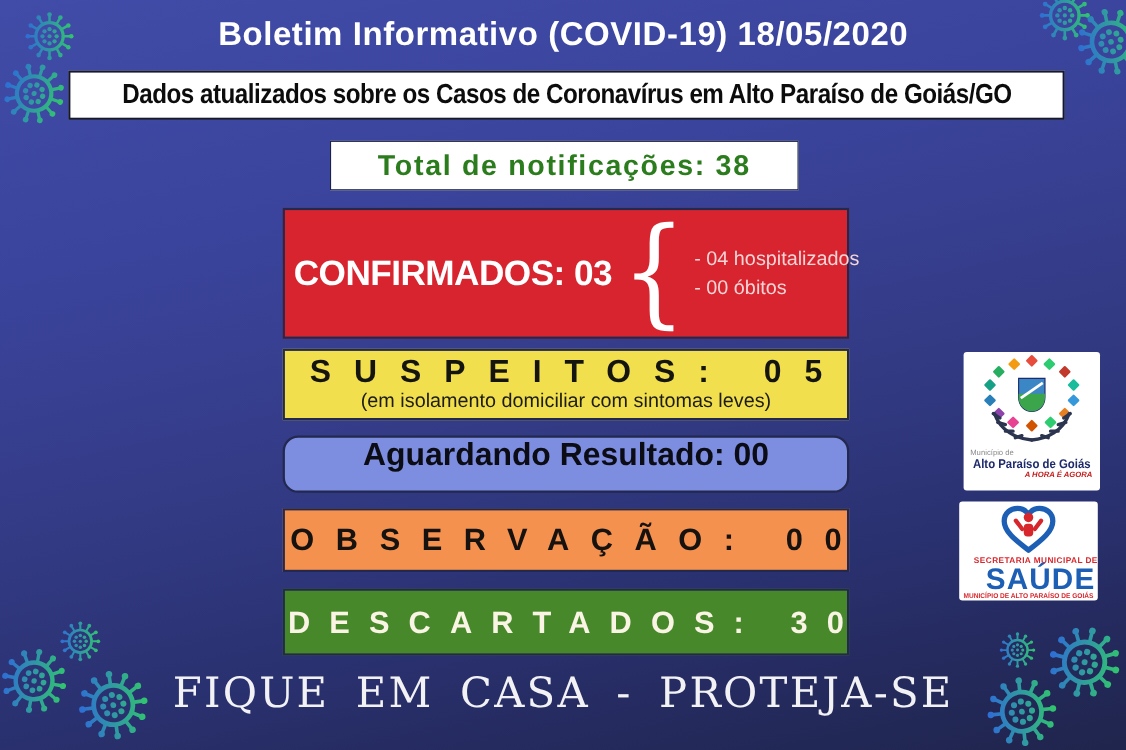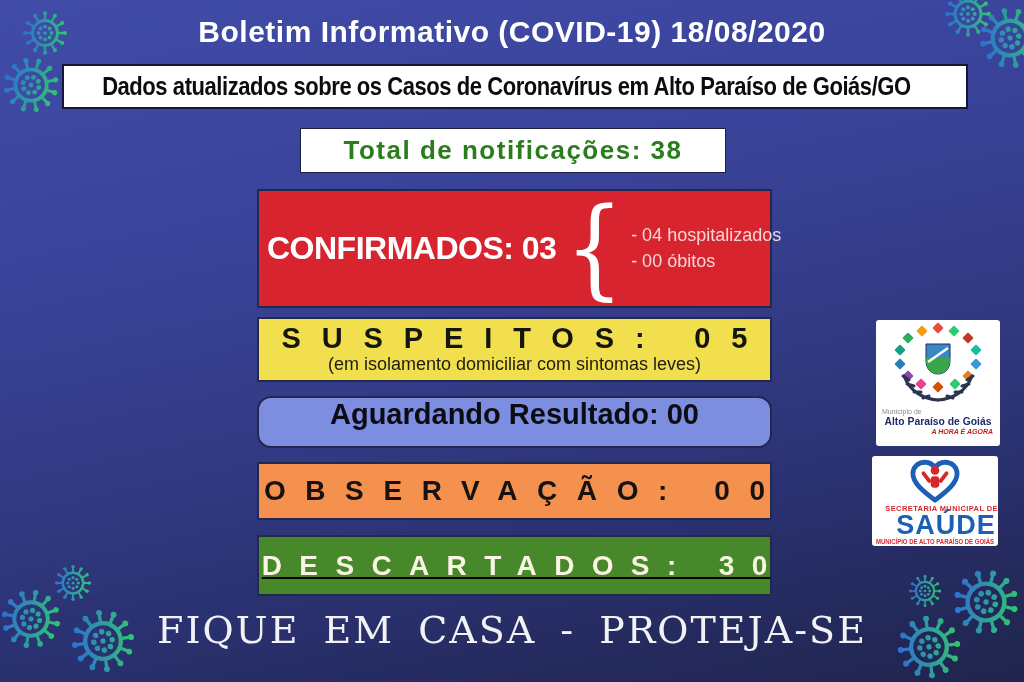--- a/index.html
+++ b/index.html
@@ -9,21 +9,21 @@
     font-family:"Liberation Sans","DejaVu Sans",sans-serif;
   }
   .virus{position:absolute;pointer-events:none;}
   .title{
     position:absolute;top:15px;left:0;width:100%;text-align:center;
     color:#ffffff;font-size:30px;font-weight:bold;letter-spacing:0.5px;
   }
   .subtitle-bar{
     position:absolute;left:62px;top:64px;width:906px;height:45px;box-sizing:border-box;
     background:#ffffff;border:2px solid #141834;
-    display:flex;align-items:center;justify-content:flex-end;overflow:hidden;
+    display:flex;align-items:center;justify-content:center;overflow:hidden;
   }
   .subtitle-text{
     display:inline-block;white-space:nowrap;color:#0c0c0c;font-weight:bold;
     font-size:25px;letter-spacing:-0.5px;transform:scaleX(0.88);transform-origin:center;
   }
   .total-bar{
     position:absolute;left:300px;top:128px;width:426px;height:45px;box-sizing:border-box;
     background:#ffffff;border:1px solid #1c2240;
     display:flex;align-items:center;justify-content:center;
   }
@@ -37,21 +37,21 @@
   }
   .conf-details{display:flex;flex-direction:column;justify-content:center;line-height:1.4;}
   .conf-detail{color:#f4d6d7;font-size:18px;white-space:nowrap;}
   .box-yellow{top:317px;height:65px;background:#f2df4e;display:flex;flex-direction:column;align-items:center;justify-content:center;overflow:hidden;}
   .yellow-label{color:#151510;font-weight:bold;font-size:29px;letter-spacing:0.72em;white-space:nowrap;margin-left:0.72em;line-height:1;}
   .yellow-note{color:#1c1c14;font-size:18px;white-space:nowrap;margin-top:1px;}
   .box-peri{top:396px;height:52px;background:#7d8de0;display:flex;align-items:flex-start;justify-content:center;border-radius:14px;}
   .peri-label{color:#0c0c14;font-weight:bold;font-size:29px;white-space:nowrap;}
   .box-orange{top:462px;height:58px;background:#f5914f;display:flex;align-items:center;justify-content:center;overflow:hidden;}
   .orange-label{color:#161210;font-weight:bold;font-size:28px;letter-spacing:0.7em;white-space:nowrap;margin-left:0.7em;}
-  .box-green{top:535px;height:61px;background:#47882a;display:flex;align-items:center;justify-content:center;overflow:hidden;text-decoration:underline;}
+  .box-green{top:535px;height:61px;background:#47882a;display:flex;align-items:center;justify-content:center;overflow:hidden;}
   .green-label{color:#f9f4e4;font-weight:bold;font-size:28px;letter-spacing:0.62em;white-space:nowrap;margin-left:0.62em;}
   .slogan{
     position:absolute;top:608px;left:0;width:100%;text-align:center;
     color:#f2f2f5;font-family:"DejaVu Serif","Liberation Serif",serif;
     font-size:38px;letter-spacing:2px;word-spacing:10px;font-weight:normal;
   }
   .logo-card{position:absolute;background:#ffffff;border-radius:3px;overflow:hidden;}
   .logo-city{left:876px;top:320px;width:124px;height:126px;}
   .logo-health{left:872px;top:456px;width:126px;height:90px;}
   .city-l1{font-size:7px;color:#8a8a8a;margin:-2px 0 0 6px;text-align:left;line-height:1;}
@@ -139,21 +139,21 @@
   <svg class="virus" viewBox="0 0 100 100" style="left:908px;top:574px;width:34px;height:34px">
       <use href="#virus-shape"></use>
     </svg>
   <svg class="virus" viewBox="0 0 100 100" style="left:952px;top:568px;width:68px;height:68px;transform:rotate(14deg)">
       <use href="#virus-shape"></use>
     </svg>
   <svg class="virus" viewBox="0 0 100 100" style="left:896px;top:614px;width:66px;height:66px;transform:rotate(-6deg)">
       <use href="#virus-shape"></use>
     </svg>
 
-  <div class="title">Boletim Informativo (COVID-19) 18/08/2020</div>
+  <div class="title">Boletim Informativo (COVID-19) 18/05/2020</div>
 
   <div class="subtitle-bar">
     <span class="subtitle-text">Dados atualizados sobre os Casos de Coronavírus em Alto Paraíso de Goiás/GO</span>
   </div>
 
   <div class="total-bar">
     <span class="total-text">Total de notificações: 38</span>
   </div>
 
   <div class="box box-red">

